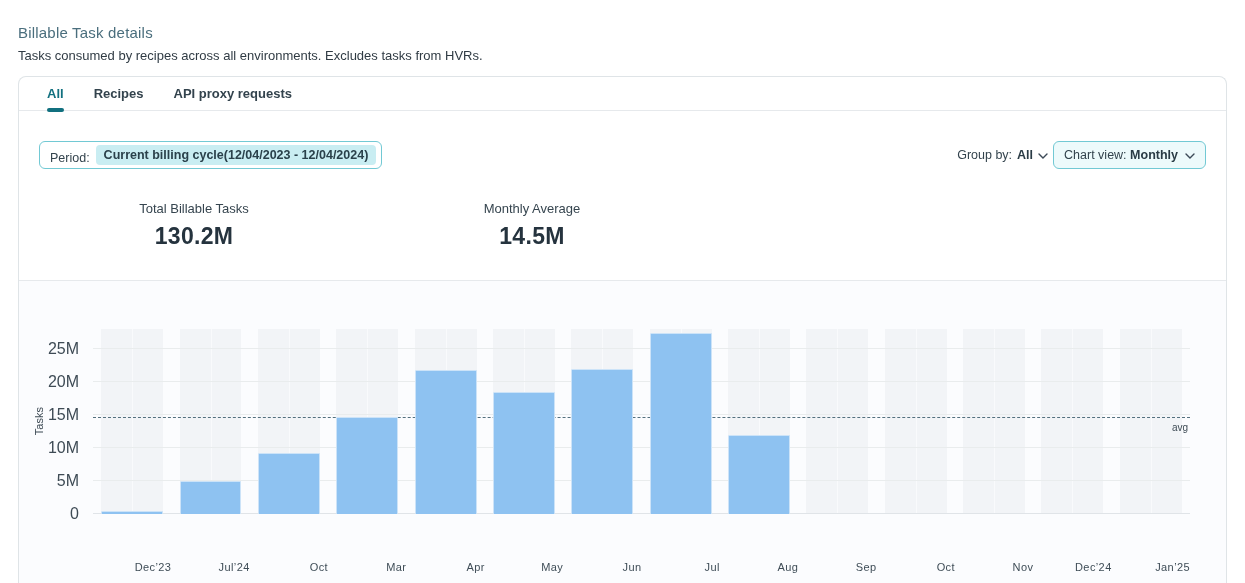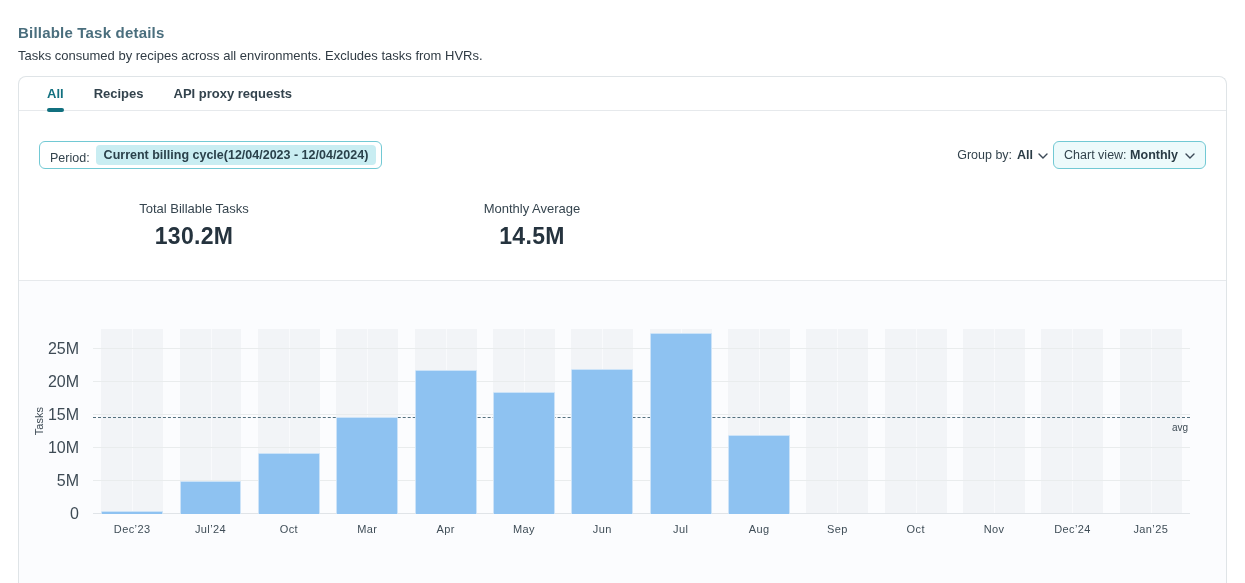--- a/index.html
+++ b/index.html
@@ -5,21 +5,21 @@
   * { margin:0; padding:0; box-sizing:border-box; }
   html,body { background:#ffffff; }
   body {
     width:1245px; height:583px; overflow:hidden; position:relative;
     font-family:"Liberation Sans","DejaVu Sans",sans-serif;
     color:#32424c;
   }
   .page { padding:24px 18px 0 18px; height:100%; display:flex; flex-direction:column; }
 
   
-  .page-title { font-size:15px; font-weight:bold; color:#4a6e7d; letter-spacing:.2px; }
+  .page-title { font-size:15px; font-weight:normal; color:#4a6e7d; letter-spacing:.2px; }
   .page-subtitle { font-size:13px; color:#303b44; margin-top:7px; }
 
   
   .card {
     margin-top:13px; flex:1; border:1px solid #dfe4e7; border-bottom:none;
     border-radius:8px 8px 0 0; background:#ffffff; display:flex; flex-direction:column;
     min-height:0;
   }
   .tabs { display:flex; gap:30px; padding:0 28px; height:34px; align-items:center; border-bottom:1px solid #e6e9ec; }
   .tab { font-size:13px; font-weight:bold; color:#33434d; position:relative; height:100%; display:flex; align-items:center; cursor:pointer; }
@@ -64,21 +64,21 @@
   .col { position:relative; flex:1; }
   .band { position:absolute; left:50%; transform:translateX(-50%); width:79%; top:0; bottom:0; background:#f2f4f7; }
   .col::after { content:""; position:absolute; left:50%; top:0; bottom:0; width:1px; background:#f9fafc; }
   .bar {
     position:absolute; left:50%; transform:translateX(-50%); width:79%; bottom:0; z-index:2;
     background:#8ec2f1; border:1px solid rgba(255,255,255,.55); border-bottom:none; border-radius:1px;
   }
   .avgline { position:absolute; left:0; right:0; height:0; border-top:1px dashed #54707e; z-index:1; }
   .avglabel { position:absolute; right:2px; font-size:10px; color:#3e4b55; z-index:3; }
   .xlabels { display:flex; margin-top:9px; }
-  .xlab { flex:1; text-align:center; font-size:11px; color:#3f4d57; letter-spacing:.4px; white-space:nowrap; }
+  .xlab { flex:1; text-align:right; font-size:11px; color:#3f4d57; letter-spacing:.4px; white-space:nowrap;margin-top:38px; }
   .tz-note { text-align:center; margin-top:8px; font-size:10.5px; color:#333f48; }
 </style>
 </head>
 <body>
 
 <div class="page">
 
   <div class="page-title">Billable Task details</div>
   <div class="page-subtitle">Tasks consumed by recipes across all environments. Excludes tasks from HVRs.</div>
 

